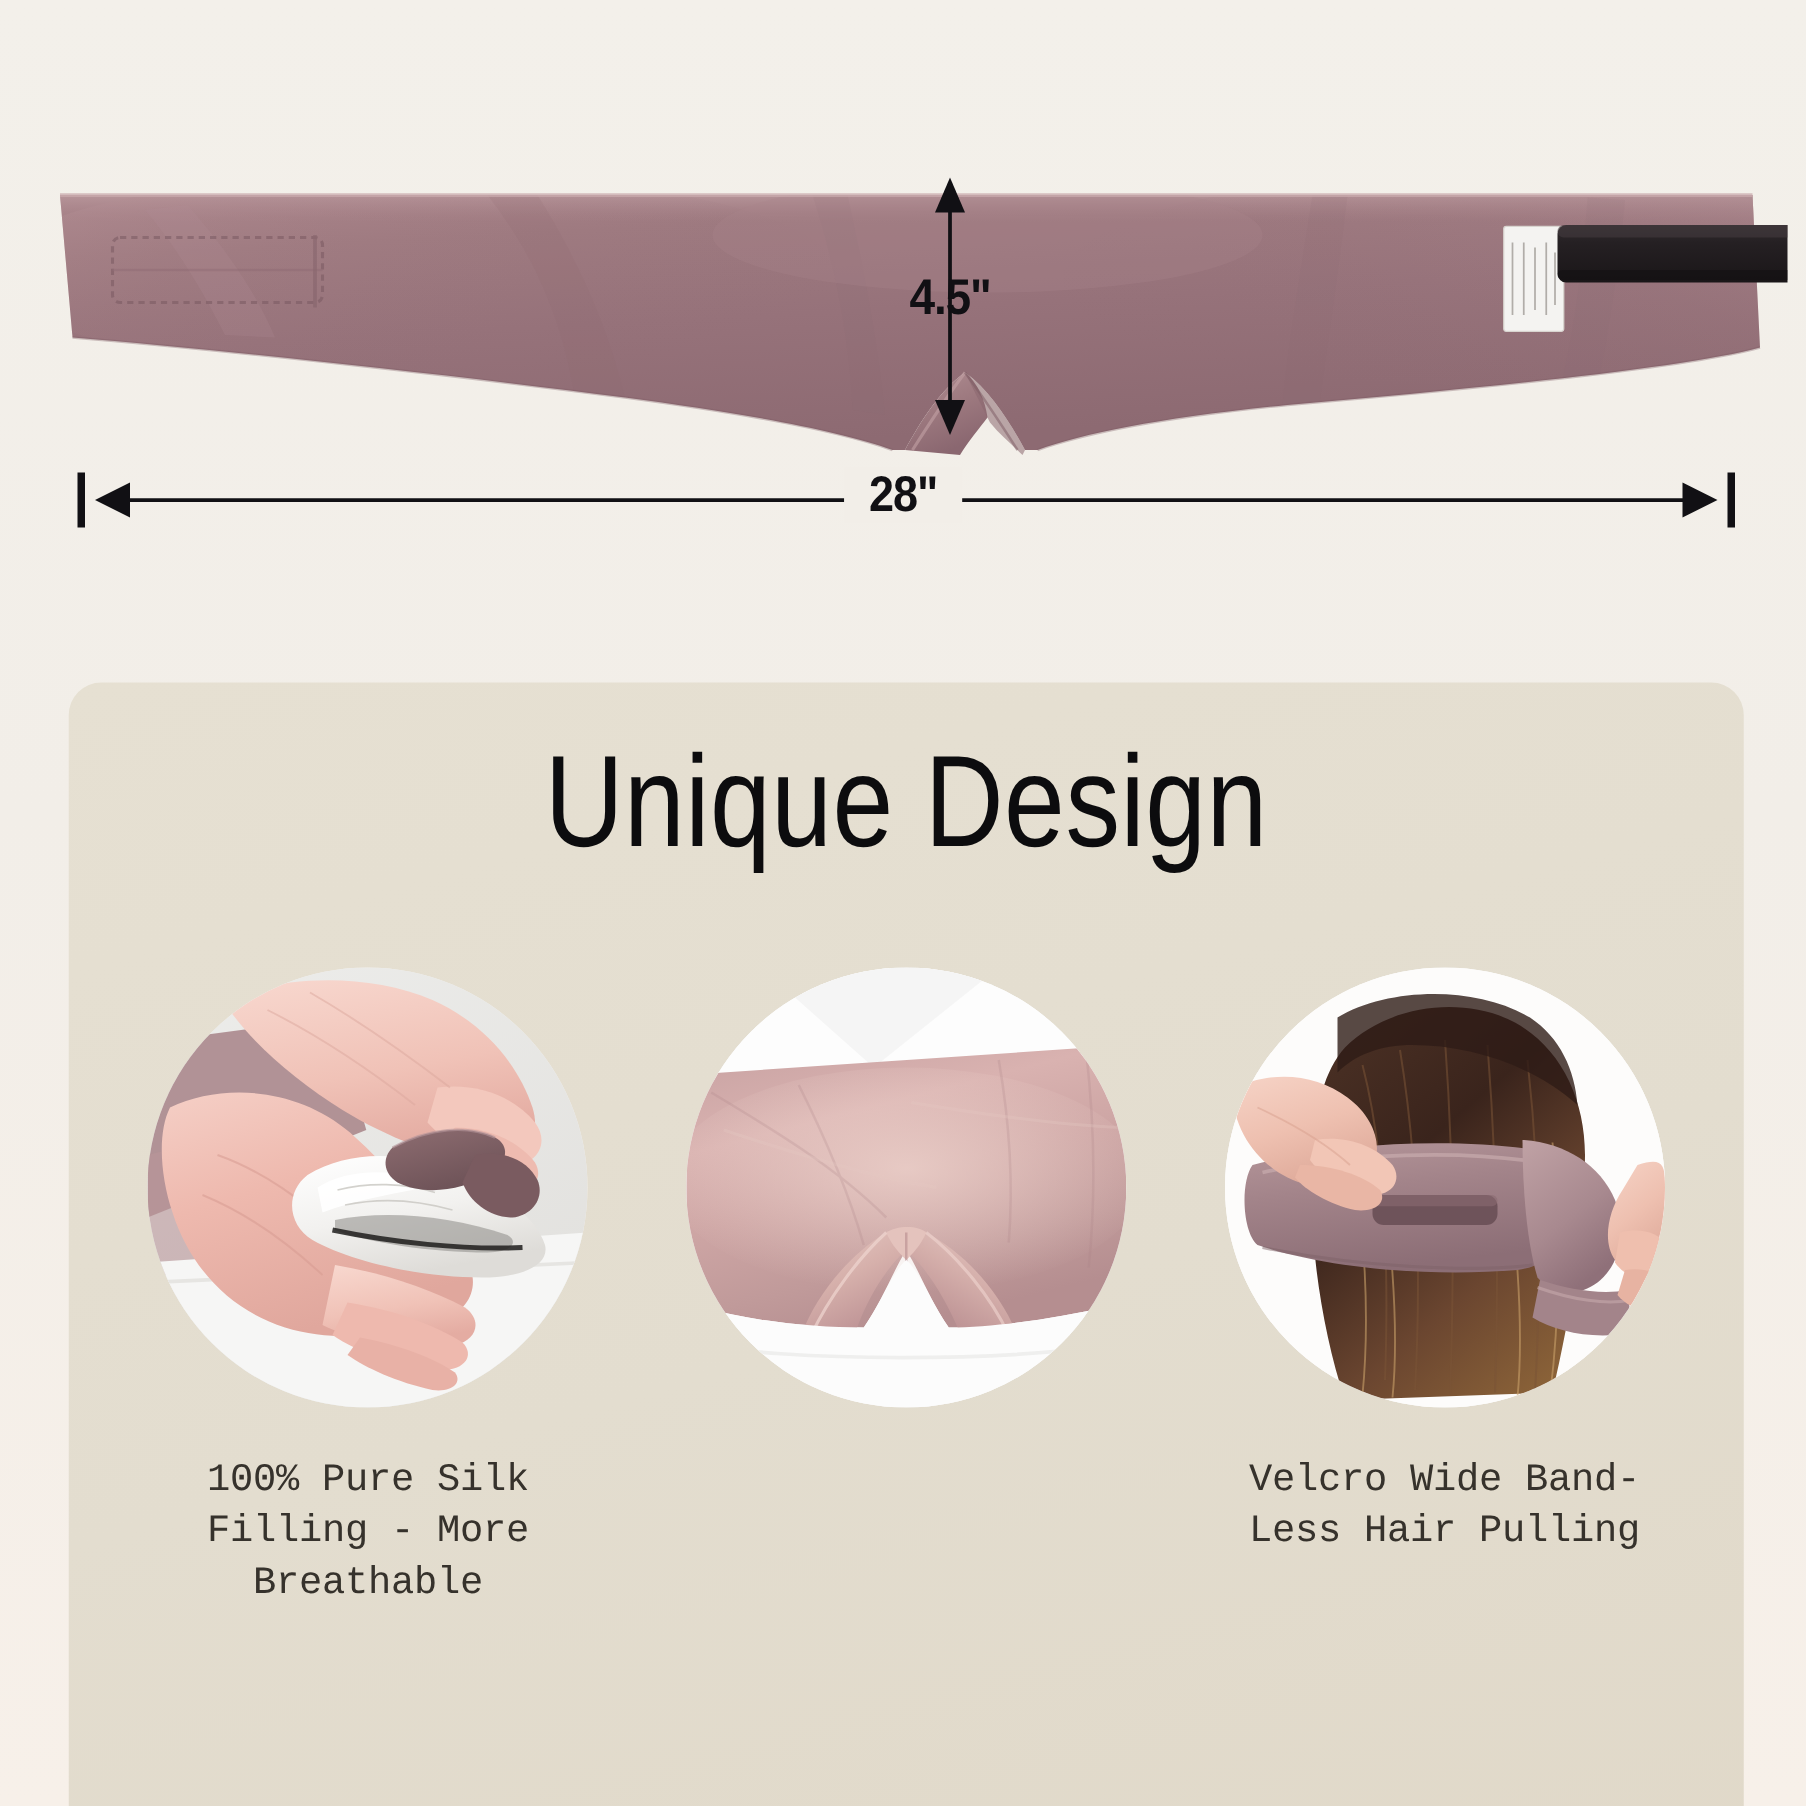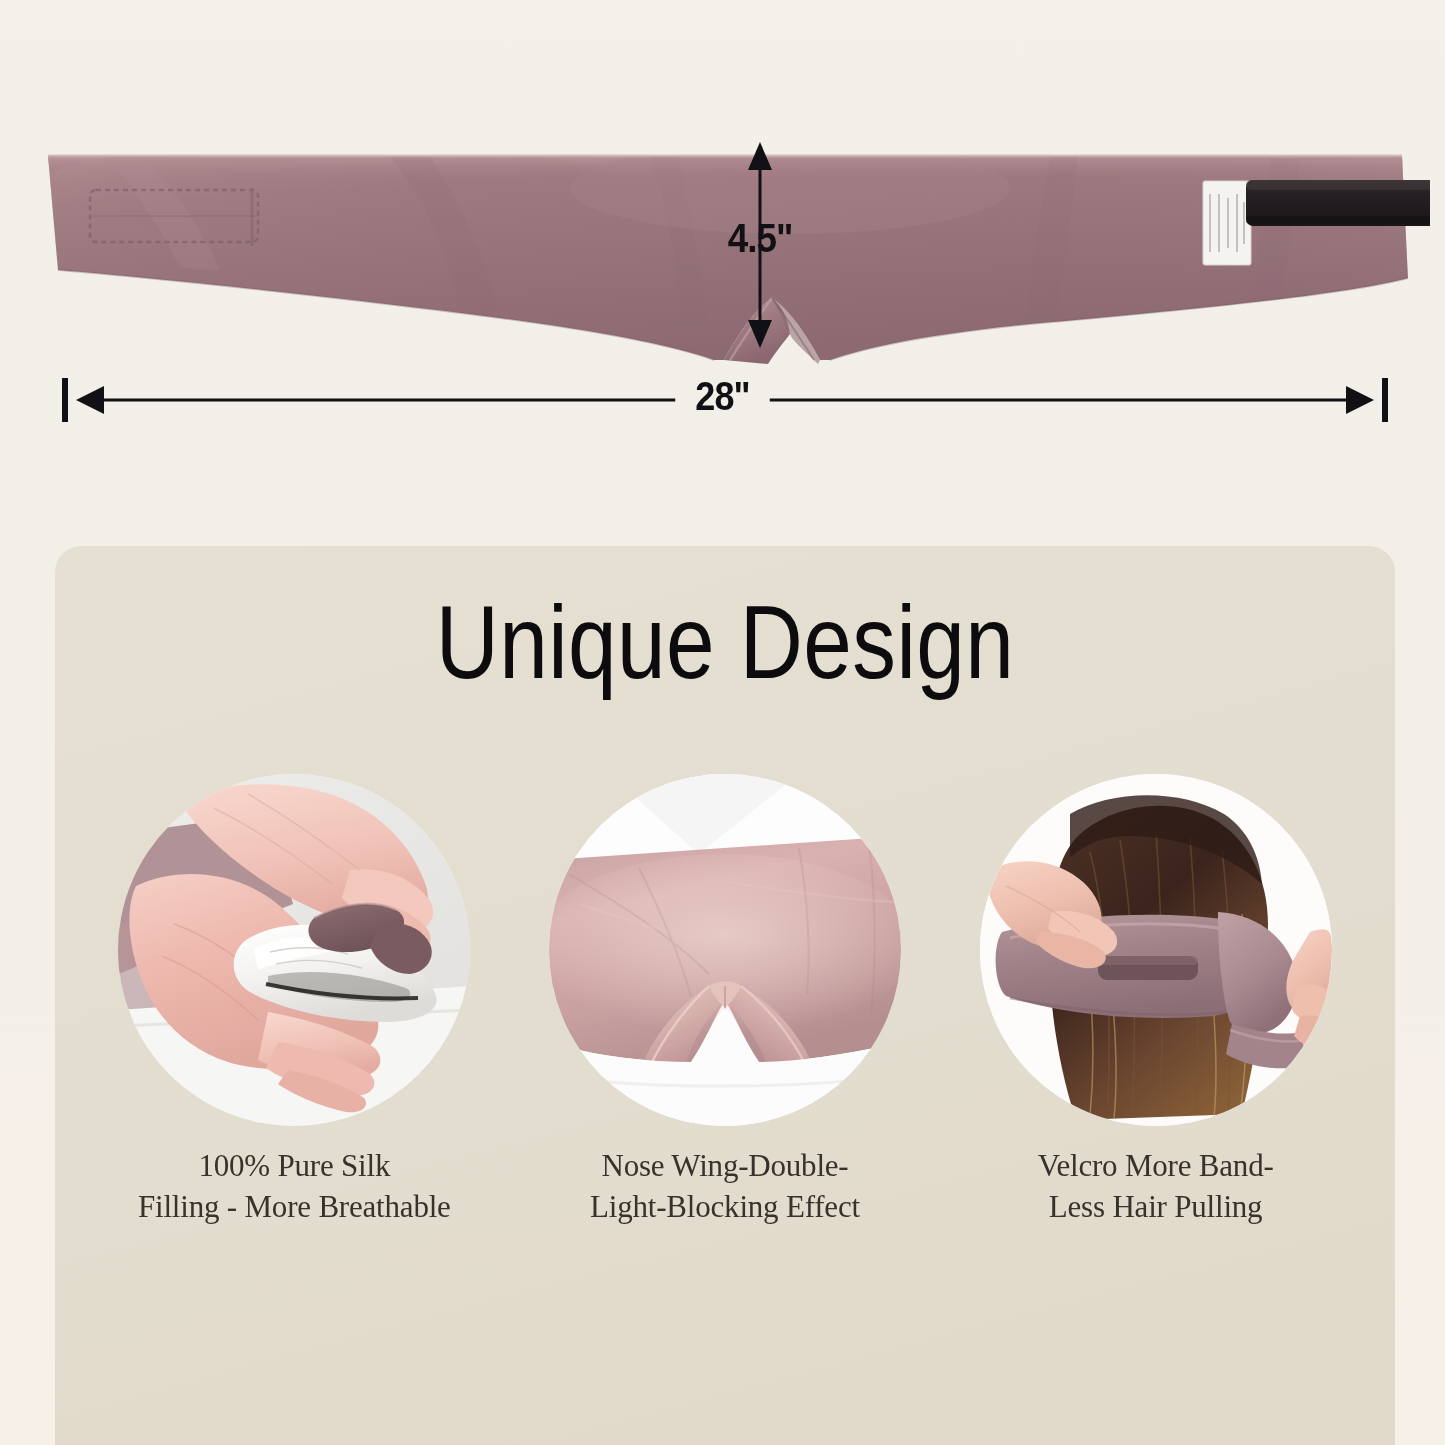--- a/index.html
+++ b/index.html
@@ -148,23 +148,23 @@
     width: 352px;
     height: 352px;
     border-radius: 50%;
     overflow: hidden;
     position: relative;
     background: #f2f1ef;
   }
   .circle svg { display: block; width: 100%; height: 100%; }
 
   .feature-caption {
-    margin-top: 20px;
+    margin-top: 39px;
     text-align: center;
-    font-family: Liberation Serif, serif;
+    font-family: Liberation Mono, monospace;
     font-size: 31px;
     line-height: 1.32;
     color: #36322c;
     letter-spacing: -0.2px;
     white-space: pre-line;
   }
 </style>
 </head>
 <body>
 
@@ -466,22 +466,20 @@
             <path d="M 176 212 L 176 290" stroke="#a8797f" stroke-width="2" opacity="0.45" fill="none"></path>
             <path d="M 160 212 C 138 232, 114 264, 100 294" stroke="#f0d6d0" stroke-width="2.5" opacity="0.7" fill="none"></path>
             <path d="M 192 212 C 218 232, 244 264, 258 294" stroke="#f0d6d0" stroke-width="2.5" opacity="0.6" fill="none"></path>
 
             <path d="M 0 268 C 44 282, 96 288, 142 288 C 156 268, 166 242, 176 234
                      C 186 242, 196 268, 210 288 C 250 288, 300 280, 352 268
                      L 352 352 L 0 352 Z" fill="#fcfcfc"></path>
             <path d="M 0 300 C 80 316, 260 316, 352 300" stroke="#efefee" stroke-width="3" fill="none"></path>
           </svg>
         </div>
-        <div class="feature-caption">Nose Wing-Double-
-Light-Blocking Effect</div>
       </div>
 
       <div class="feature">
         <div class="circle">
           <svg viewBox="0 0 352 352">
             <defs>
               <linearGradient id="hairGrad" x1="0.2" y1="0" x2="0.8" y2="1">
                 <stop offset="0%" stop-color="#4a3024"></stop>
                 <stop offset="35%" stop-color="#3a241c"></stop>
                 <stop offset="70%" stop-color="#6b4630"></stop>
@@ -553,20 +551,20 @@
             </g>
 
             <path d="M 330 158 C 348 152, 352 156, 352 172 L 352 244
                      C 340 250, 322 246, 312 234 C 302 220, 306 196, 318 178 Z" fill="url(#skin3)"></path>
             <path d="M 316 212 C 332 208, 348 212, 352 222 L 352 248
                      C 338 254, 320 248, 312 236 Z" fill="#efbfae"></path>
             <path d="M 320 242 C 336 240, 348 244, 352 252 L 352 274
                      C 338 278, 322 272, 314 262 Z" fill="#e7b3a2"></path>
           </svg>
         </div>
-        <div class="feature-caption">Velcro More Band-
+        <div class="feature-caption">Velcro Wide Band-
 Less Hair Pulling</div>
       </div>
 
     </div>
   </div>
 
 </div>
 
 </body></html>

